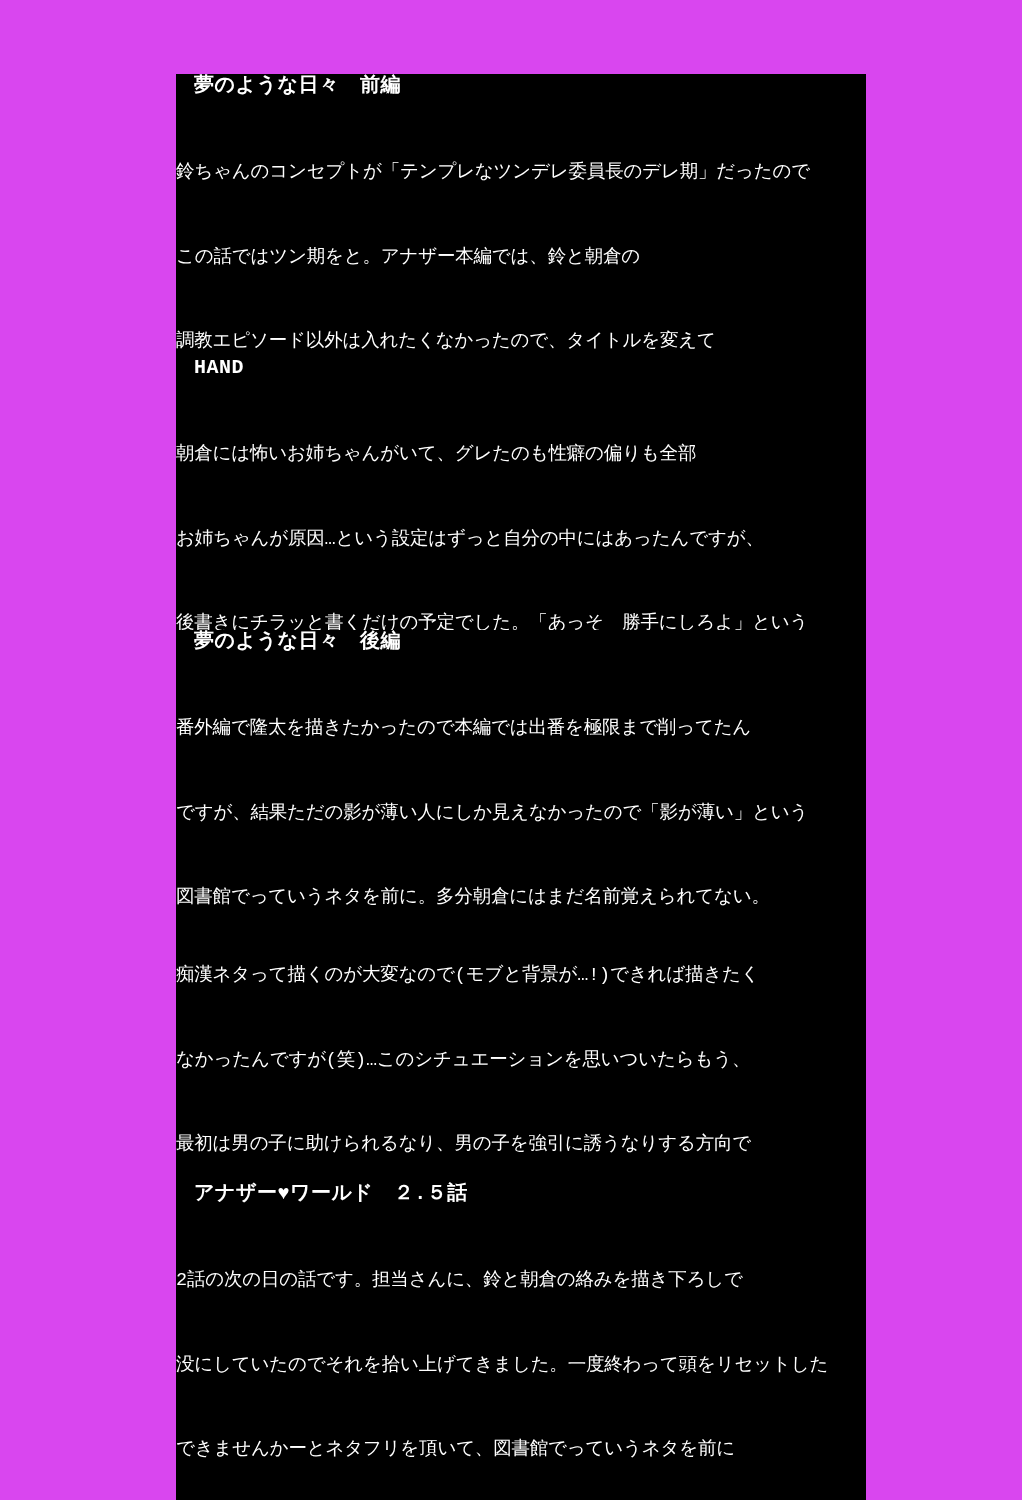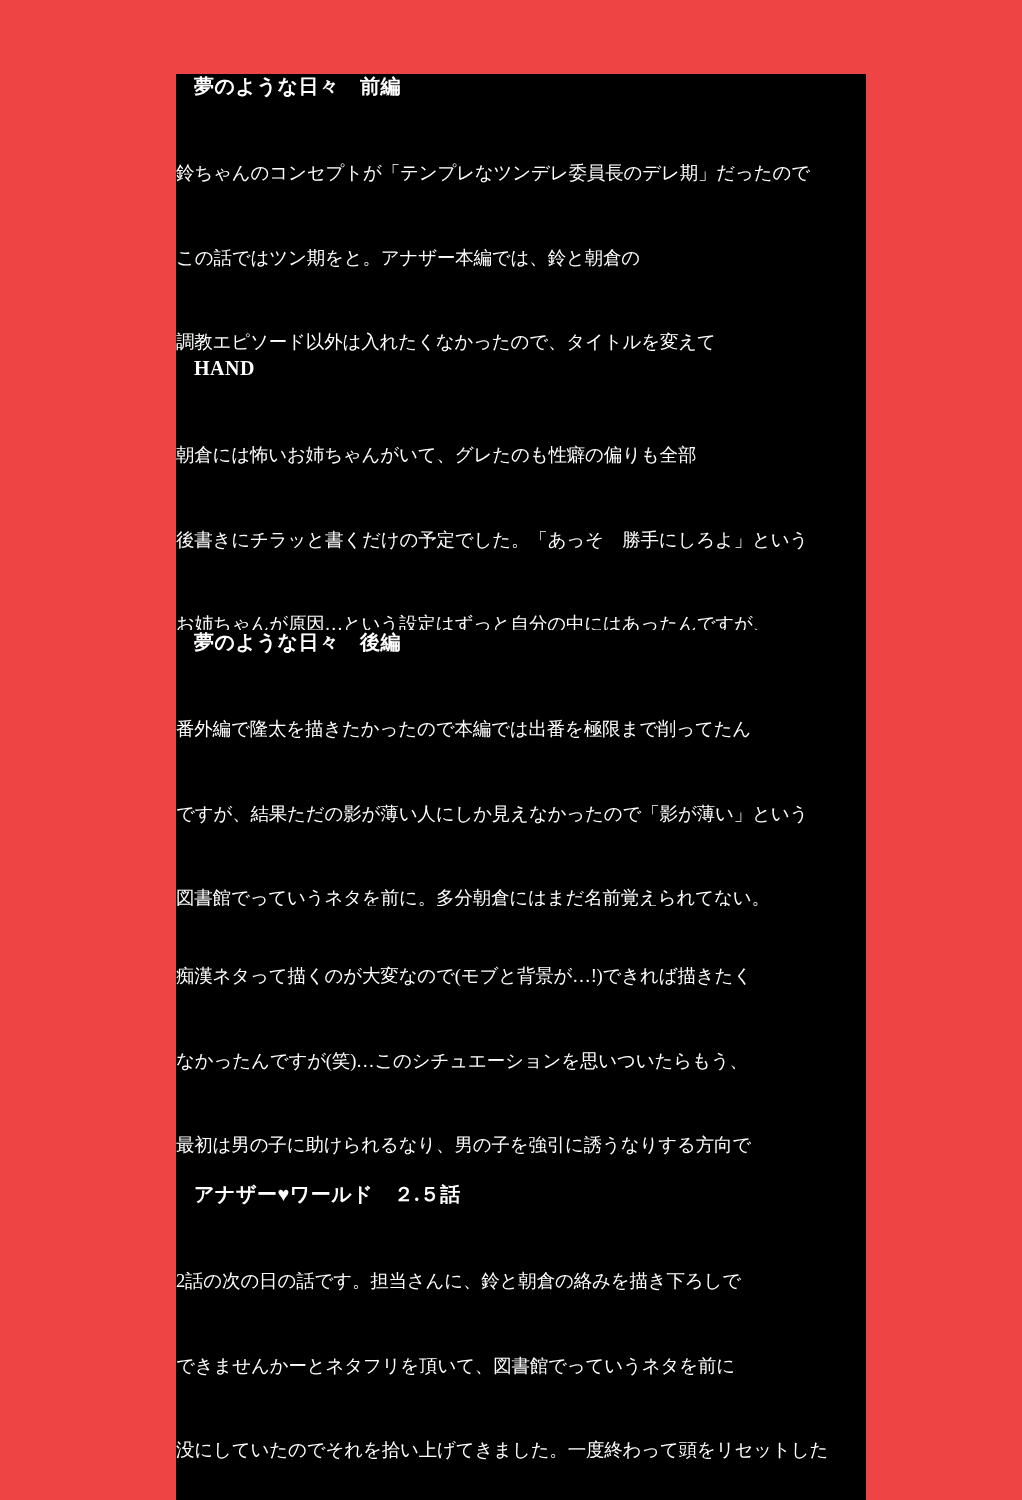--- a/index.html
+++ b/index.html
@@ -4,23 +4,23 @@
 <style>
   html, body {
     margin: 0;
     padding: 0;
     background: #000000;
   }
   .page {
     position: relative;
     width: 1022px;
     height: 1500px;
-    background: #ef4444;
+    background: #d946ef;
     overflow: hidden;
-    font-family: Liberation Serif, serif;
+    font-family: Liberation Mono, monospace;
   }
   .note-block {
     position: absolute;
     background: #000000;
     color: #ffffff;
   }
   .note-title {
     font-weight: bold;
     font-size: 20px;
     line-height: 1.2;
@@ -59,22 +59,22 @@
       <span class="ln">別作品として描かせてもらいました。元々、鈴ちゃんは元メガネっ娘という</span>
       <span class="ln">設定だったはずなんですが、2話でコンタクトレンズの描写をすっかり</span>
       <span class="ln">忘れていたので泣く泣く裸眼設定に…。</span>
     </div>
   </div>
 
   <div class="note-block" id="block-1">
     <div class="note-title">HAND</div>
     <div class="note-body">
       <span class="ln">朝倉には怖いお姉ちゃんがいて、グレたのも性癖の偏りも全部</span>
+      <span class="ln">お姉ちゃんが原因…という設定はずっと自分の中にはあったんですが、</span>
       <span class="ln">後書きにチラッと書くだけの予定でした。「あっそ　勝手にしろよ」という</span>
-      <span class="ln">お姉ちゃんが原因…という設定はずっと自分の中にはあったんですが、</span>
       <span class="ln">場面が浮かんで、それが自分のツボだったので描かずにいられず…。</span>
       <span class="ln">お姉ちゃんのデレが描けないままなのが心残りです。本当は凄い</span>
       <span class="ln">ブラコンなのに。口は悪いけど弟大好きっぷりが伝わってますように…。</span>
     </div>
   </div>
 
   <div class="note-block" id="block-2">
     <div class="note-title">夢のような日々　後編</div>
     <div class="note-body">
       <span class="ln">番外編で隆太を描きたかったので本編では出番を極限まで削ってたん</span>
@@ -93,21 +93,21 @@
       <span class="ln">最初は男の子に助けられるなり、男の子を強引に誘うなりする方向で</span>
       <span class="ln">考えてたんですが、これは堕ちネタの方が面白いのかなと思いまして、</span>
       <span class="ln">自分の漫画はラブエロが多いのでちょっと不安でしたがこのような形に。</span>
     </div>
   </div>
 
   <div class="note-block" id="block-4">
     <div class="note-title">アナザー♥ワールド　２.５話</div>
     <div class="note-body">
       <span class="ln">2話の次の日の話です。担当さんに、鈴と朝倉の絡みを描き下ろしで</span>
+      <span class="ln">没にしていたのでそれを拾い上げてきました。一度終わって頭をリセットした</span>
       <span class="ln">できませんかーとネタフリを頂いて、図書館でっていうネタを前に</span>
-      <span class="ln">没にしていたのでそれを拾い上げてきました。一度終わって頭をリセットした</span>
       
       
       
     </div>
   </div>
 
 </div>
 
 </body></html>

